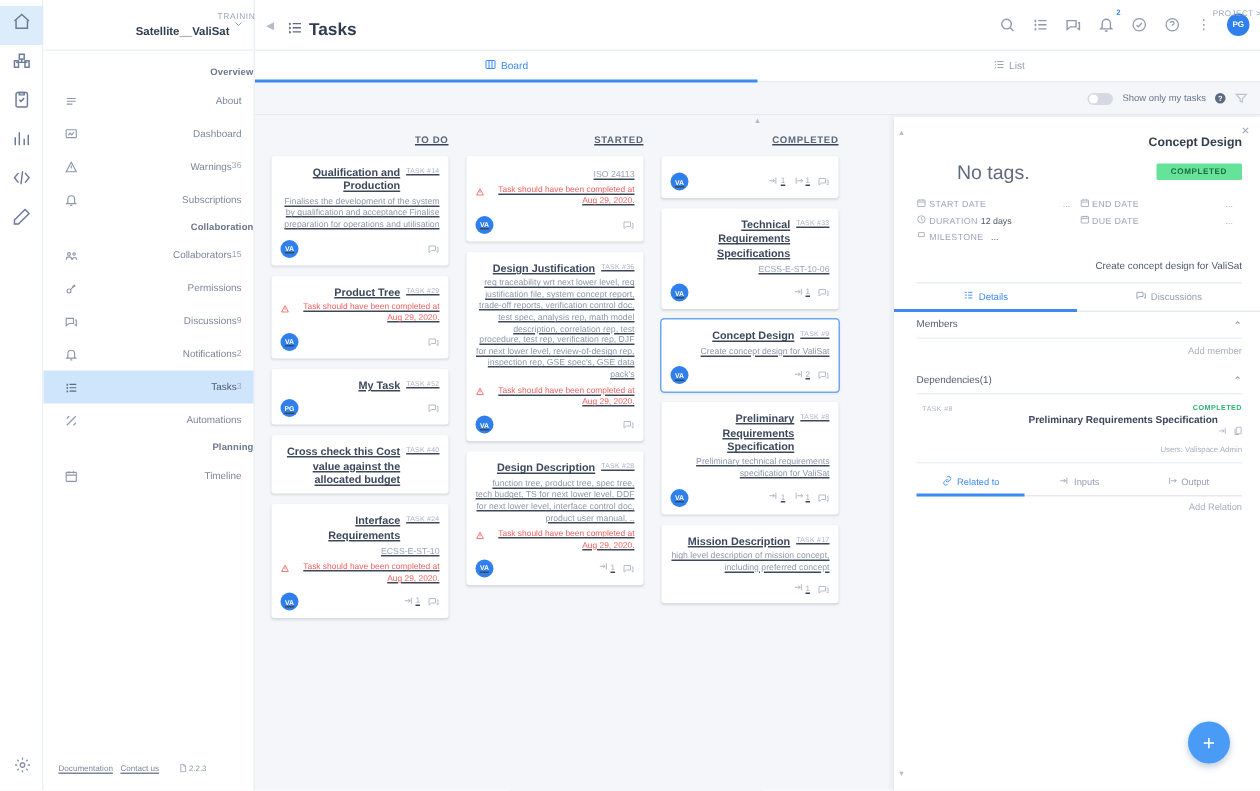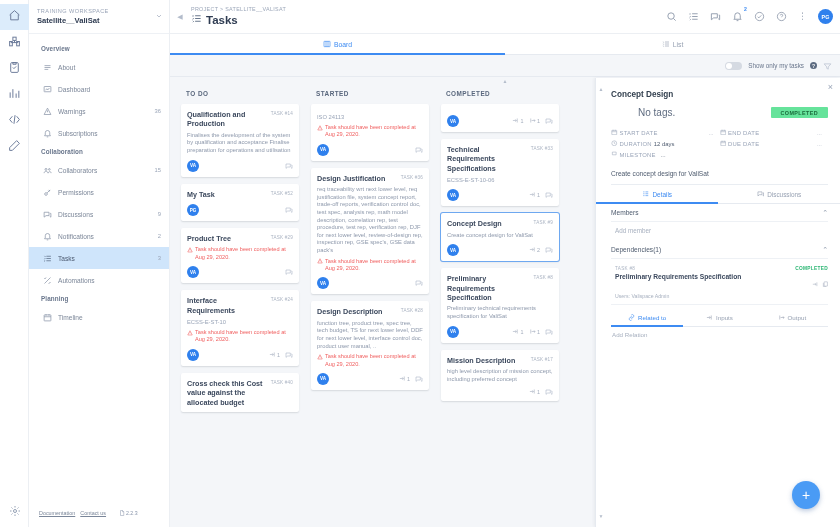--- a/index.html
+++ b/index.html
@@ -3,21 +3,21 @@
 <meta charset="utf-8">
 <style>
   * { box-sizing: border-box; margin: 0; padding: 0; }
   html, body {
     width: 840px; height: 527px;
     font-family: "Liberation Sans", sans-serif;
     background: #ffffff;
     overflow: hidden;
     color: #3c4858;
   }
-  .app { position: relative; width: 840px; height: 527px; display: flex; }
+  .app { position: relative; width: 840px; height: 527px; display: flex; text-align: right; }
 
   
   .rail {
     width: 29px; height: 527px;
     background: #ffffff;
     border-right: 1px solid #eceff3;
     display: flex; flex-direction: column; align-items: center;
     padding-top: 4px;
     flex: 0 0 29px;
     position: relative;
@@ -167,21 +167,21 @@
   .toggle-label { font-size: 6.3px; color: #69768c; }
   .qmark {
     width: 7px; height: 7px; border-radius: 50%; background: #5c6b81;
     color: #fff; font-size: 5px; display: flex;
     align-items: center; justify-content: center; font-weight: bold;
   }
   .funnel { color: #b9c2d0; }
   .funnel svg { width: 9px; height: 9px; }
 
   
-  .board-area { flex: 1; position: relative; background: #f4f6f9; overflow: hidden; }
+  .board-area { flex: 1; position: relative; background: #f4f6f9; overflow: hidden; text-decoration: underline; }
   .columns { display: flex; gap: 12px; padding: 10px 8px 0 11px; height: 100%; }
   .column { width: 118px; flex: 0 0 118px; }
   .col-title {
     font-size: 6.4px; font-weight: bold; color: #59677d;
     letter-spacing: .45px; padding: 3px 0 7px 5px;
   }
   .card {
     background: #fff; border-radius: 2px; margin-bottom: 7px;
     padding: 6px 6px 5px 6px;
     box-shadow: 0 1px 1.5px rgba(60,72,88,.16);
@@ -243,21 +243,21 @@
   .panel-close {
     position: absolute; right: 7px; top: 5px; color: #9aa5b8; font-size: 9px;
     line-height: 9px;
   }
   .panel-title {
     font-size: 8.2px; font-weight: bold; color: #33404f; padding-top: 6px;
   }
   .tag-row {
     display: flex; align-items: center; margin-top: 8px;
   }
-  .no-tags { font-size: 10px; color: #5f6c80; padding-left: 27px; }
+  .no-tags { font-size: 13px; color: #5f6c80; padding-left: 27px; }
   .status-badge {
     margin-left: auto; background: #66e39b; color: #1b6b3c;
     font-size: 5.4px; font-weight: bold; letter-spacing: .4px;
     padding: 2.5px 10px; border-radius: 1px;
   }
   .dates { margin-top: 9px; }
   .date-row { display: flex; font-size: 5.9px; color: #9aa5b8;
     align-items: center; height: 11px; }
   .date-cell { flex: 1; display: flex; align-items: center; gap: 2px; }
   .date-cell svg { width: 6.5px; height: 6.5px; }
@@ -628,38 +628,20 @@
                       <path d="M3 6h13v9H8l-5 4z"></path>
                       <path d="M19 9h2v10l-3-2"></path>
                     </svg>
                   </span>
               </div>
             </div>
           </div>
 
           <div class="card">
             <div class="card-head">
-              <div class="card-title">My Task</div>
-              <div class="card-num">TASK #52</div>
-            </div>
-            <div class="card-foot">
-              <div class="av">PG</div>
-              <div class="foot-right">
-                <span class="chat-ic">
-                    <svg viewBox="0 0 24 24" fill="none" stroke="currentColor" stroke-width="2">
-                      <path d="M3 6h13v9H8l-5 4z"></path>
-                      <path d="M19 9h2v10l-3-2"></path>
-                    </svg>
-                  </span>
-              </div>
-            </div>
-          </div>
-
-          <div class="card">
-            <div class="card-head">
               <div class="card-title">Product Tree</div>
               <div class="card-num">TASK #29</div>
             </div>
             <div class="card-warn">
               <span><svg viewBox="0 0 24 24" fill="none" stroke="currentColor" stroke-width="2.2">
                     <path d="M12 3l9 17H3z"></path>
                     <path d="M12 9v5M12 17h.01"></path>
                   </svg></span>
               <span>Task should have been completed at Aug 29, 2020.</span>
             </div>
@@ -669,21 +651,46 @@
                 <span class="chat-ic">
                     <svg viewBox="0 0 24 24" fill="none" stroke="currentColor" stroke-width="2">
                       <path d="M3 6h13v9H8l-5 4z"></path>
                       <path d="M19 9h2v10l-3-2"></path>
                     </svg>
                   </span>
               </div>
             </div>
           </div>
 
-
+          <div class="card">
+            <div class="card-head">
+              <div class="card-title">My Task</div>
+              <div class="card-num">TASK #52</div>
+            </div>
+            <div class="card-foot">
+              <div class="av">PG</div>
+              <div class="foot-right">
+                <span class="chat-ic">
+                    <svg viewBox="0 0 24 24" fill="none" stroke="currentColor" stroke-width="2">
+                      <path d="M3 6h13v9H8l-5 4z"></path>
+                      <path d="M19 9h2v10l-3-2"></path>
+                    </svg>
+                  </span>
+              </div>
+            </div>
+          </div>
+
+
+
+          <div class="card">
+            <div class="card-head">
+              <div class="card-title">Cross check this Cost value against the allocated budget</div>
+              <div class="card-num">TASK #40</div>
+            </div>
+          </div>
 
           <div class="card">
             <div class="card-head">
               <div class="card-title">Interface Requirements</div>
               <div class="card-num">TASK #24</div>
             </div>
             <div class="card-sub">ECSS-E-ST-10</div>
             <div class="card-warn">
               <span><svg viewBox="0 0 24 24" fill="none" stroke="currentColor" stroke-width="2.2">
                     <path d="M12 3l9 17H3z"></path>
@@ -700,27 +707,20 @@
                       </svg></span>
                   <span>1</span>
                 </span>
                 <span class="chat-ic">
                     <svg viewBox="0 0 24 24" fill="none" stroke="currentColor" stroke-width="2">
                       <path d="M3 6h13v9H8l-5 4z"></path>
                       <path d="M19 9h2v10l-3-2"></path>
                     </svg>
                   </span>
               </div>
-            </div>
-          </div>
-
-          <div class="card">
-            <div class="card-head">
-              <div class="card-title">Cross check this Cost value against the allocated budget</div>
-              <div class="card-num">TASK #40</div>
             </div>
           </div>
         </div>
 
         <div class="column">
           <div class="col-title">STARTED</div>
 
           <div class="card">
             <div class="card-sub">ISO 24113</div>
             <div class="card-warn">

